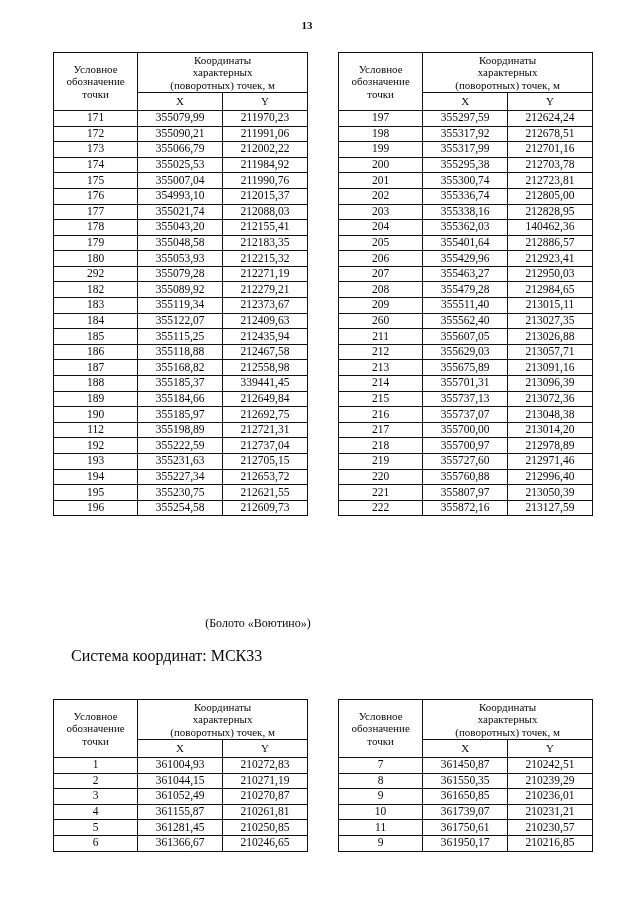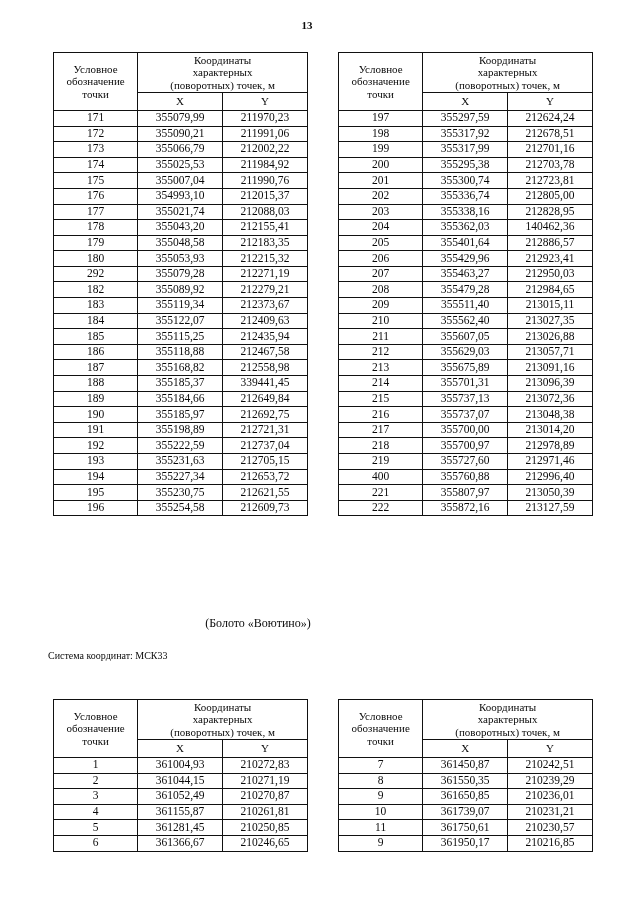--- a/index.html
+++ b/index.html
@@ -98,22 +98,22 @@
     top: 616px;
     left: 0;
     width: 516px;
     text-align: center;
     font-size: 12px;
     line-height: 14px;
   }
   .coord-system {
     position: absolute;
     top: 648px;
-    left: 48px;
-    font-size: 10px;
+    left: 71px;
+    font-size: 16px;
     line-height: 15px;
   }
 </style>
 </head>
 <body>
 
 <div class="page">
 
   <div class="page-number">13</div>
 
@@ -237,21 +237,21 @@
             <td>189</td>
             <td>355184,66</td>
             <td>212649,84</td>
           </tr>
           <tr>
             <td>190</td>
             <td>355185,97</td>
             <td>212692,75</td>
           </tr>
           <tr>
-            <td>191</td>
+            <td>112</td>
             <td>355198,89</td>
             <td>212721,31</td>
           </tr>
           <tr>
             <td>192</td>
             <td>355222,59</td>
             <td>212737,04</td>
           </tr>
           <tr>
             <td>193</td>
@@ -362,21 +362,21 @@
             <td>208</td>
             <td>355479,28</td>
             <td>212984,65</td>
           </tr>
           <tr>
             <td>209</td>
             <td>355511,40</td>
             <td>213015,11</td>
           </tr>
           <tr>
-            <td>210</td>
+            <td>260</td>
             <td>355562,40</td>
             <td>213027,35</td>
           </tr>
           <tr>
             <td>211</td>
             <td>355607,05</td>
             <td>213026,88</td>
           </tr>
           <tr>
             <td>212</td>
@@ -412,21 +412,21 @@
             <td>218</td>
             <td>355700,97</td>
             <td>212978,89</td>
           </tr>
           <tr>
             <td>219</td>
             <td>355727,60</td>
             <td>212971,46</td>
           </tr>
           <tr>
-            <td>400</td>
+            <td>220</td>
             <td>355760,88</td>
             <td>212996,40</td>
           </tr>
           <tr>
             <td>221</td>
             <td>355807,97</td>
             <td>213050,39</td>
           </tr>
           <tr>
             <td>222</td>

